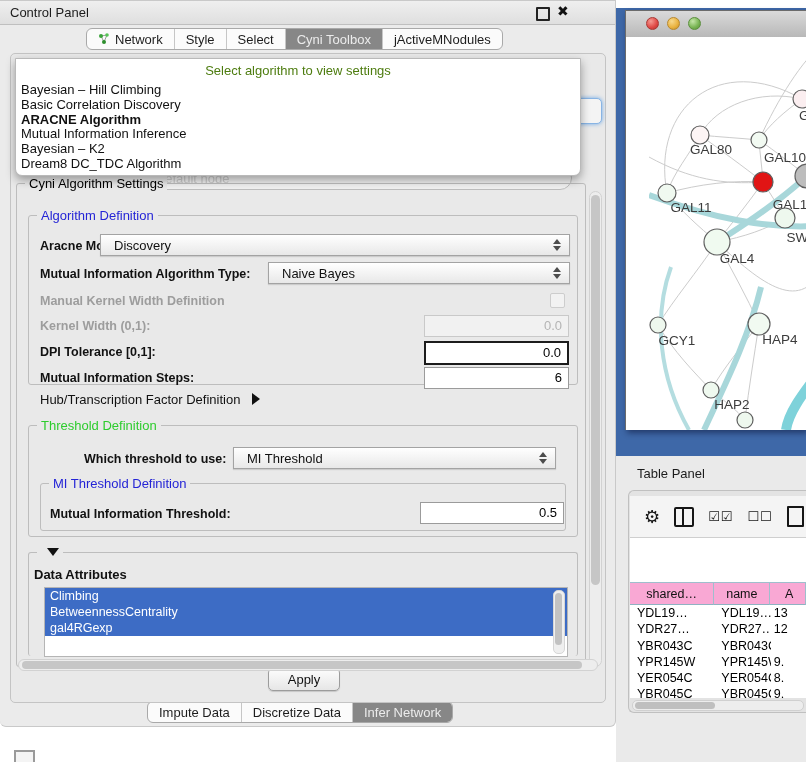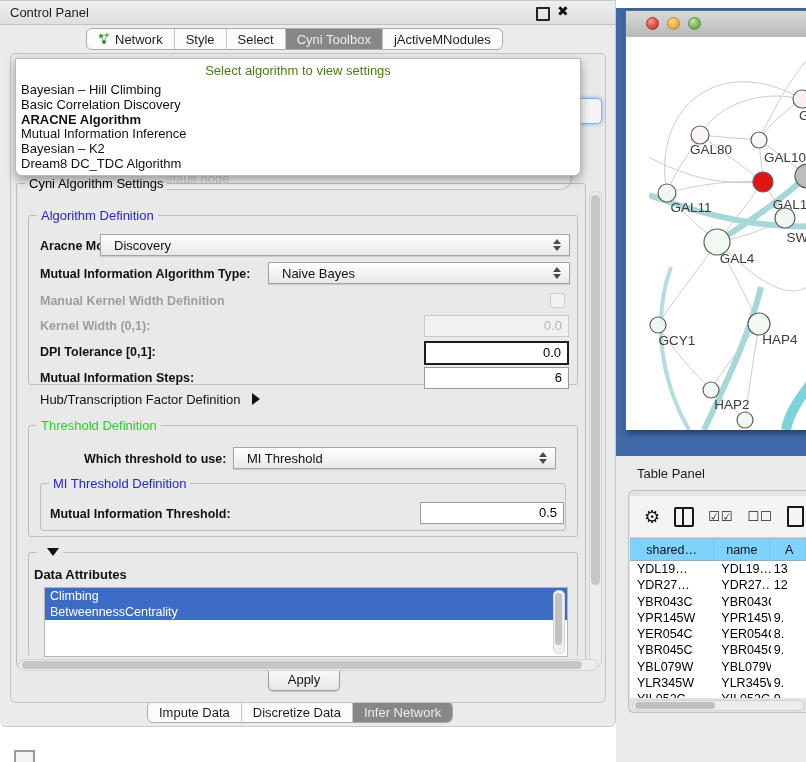--- a/index.html
+++ b/index.html
@@ -102,21 +102,21 @@
   .tp-toolbar{left:630px;top:496px;width:176px;height:42px;background:#f4f4f4;
       border-bottom:1px solid #cfcfcf;display:flex;align-items:center;gap:14px;
       padding-left:14px;box-sizing:border-box;}
   .gear{font-family:"DejaVu Sans",sans-serif;font-size:18px;color:#161616;line-height:1;}
   .split-icon{width:16px;height:16px;border:2px solid #161616;border-radius:2px;position:relative;}
   .split-icon:before{content:"";position:absolute;left:6px;top:0;width:2px;height:100%;
       background:#161616;}
   .cbx{font-family:"DejaVu Sans",sans-serif;font-size:13px;color:#161616;letter-spacing:1px;}
   .doc-icon{width:13px;height:17px;border:2px solid #161616;border-radius:1px;}
   .table{left:630px;top:538px;width:176px;height:160px;overflow:hidden;background:#fff;}
-  .thead{display:flex;height:23px;background:#7dd3fc;}
+  .thead{display:flex;height:23px;background:#f9a8d4;margin-top:44px;}
   .th{border-right:1px solid #9fbecd;border-top:1px solid #9fbecd;border-bottom:1px solid #8fb2c2;
       font-size:12.5px;color:#111;text-align:center;line-height:22px;box-sizing:border-box;
       overflow:hidden;white-space:nowrap;}
   .trow{display:flex;height:16.3px;}
   .tc{font-size:12.5px;color:#000;line-height:16.3px;padding-left:7px;box-sizing:border-box;
       overflow:hidden;white-space:nowrap;}
   .c1{width:96px;} .c2{width:64px;} .c3{width:40px;padding-left:3px;}
   .tp-hscroll{left:632px;top:700px;width:172px;height:11px;background:#ededed;
       border:1px solid #d0d0d0;border-radius:5px;box-sizing:border-box;}
   .tp-hthumb{position:absolute;left:2px;top:1px;width:80px;height:7px;background:#bfbfbf;
@@ -235,20 +235,21 @@
 
   <div class="abs group" style="left:28px;top:551px;width:550px;height:104px;border-bottom:none;">
     <span class="gtitle">
       <span class="tri-down"></span>
     </span>
   </div>
   <span class="abs lbl" style="left:34px;top:566px;font-size:13px;">Data Attributes</span>
   <div class="abs attr-list">
     <div class="attr-item">Climbing</div>
       <div class="attr-item">BetweennessCentrality</div>
+      <div class="attr-item">gal4RGexp</div>
     <div class="attr-vscroll">
       <div class="attr-vthumb"></div>
     </div>
   </div>
 
   <div class="abs vscroll">
     <div class="vthumb"></div>
   </div>
   <div class="abs hscroll">
     <div class="hthumb"></div>

